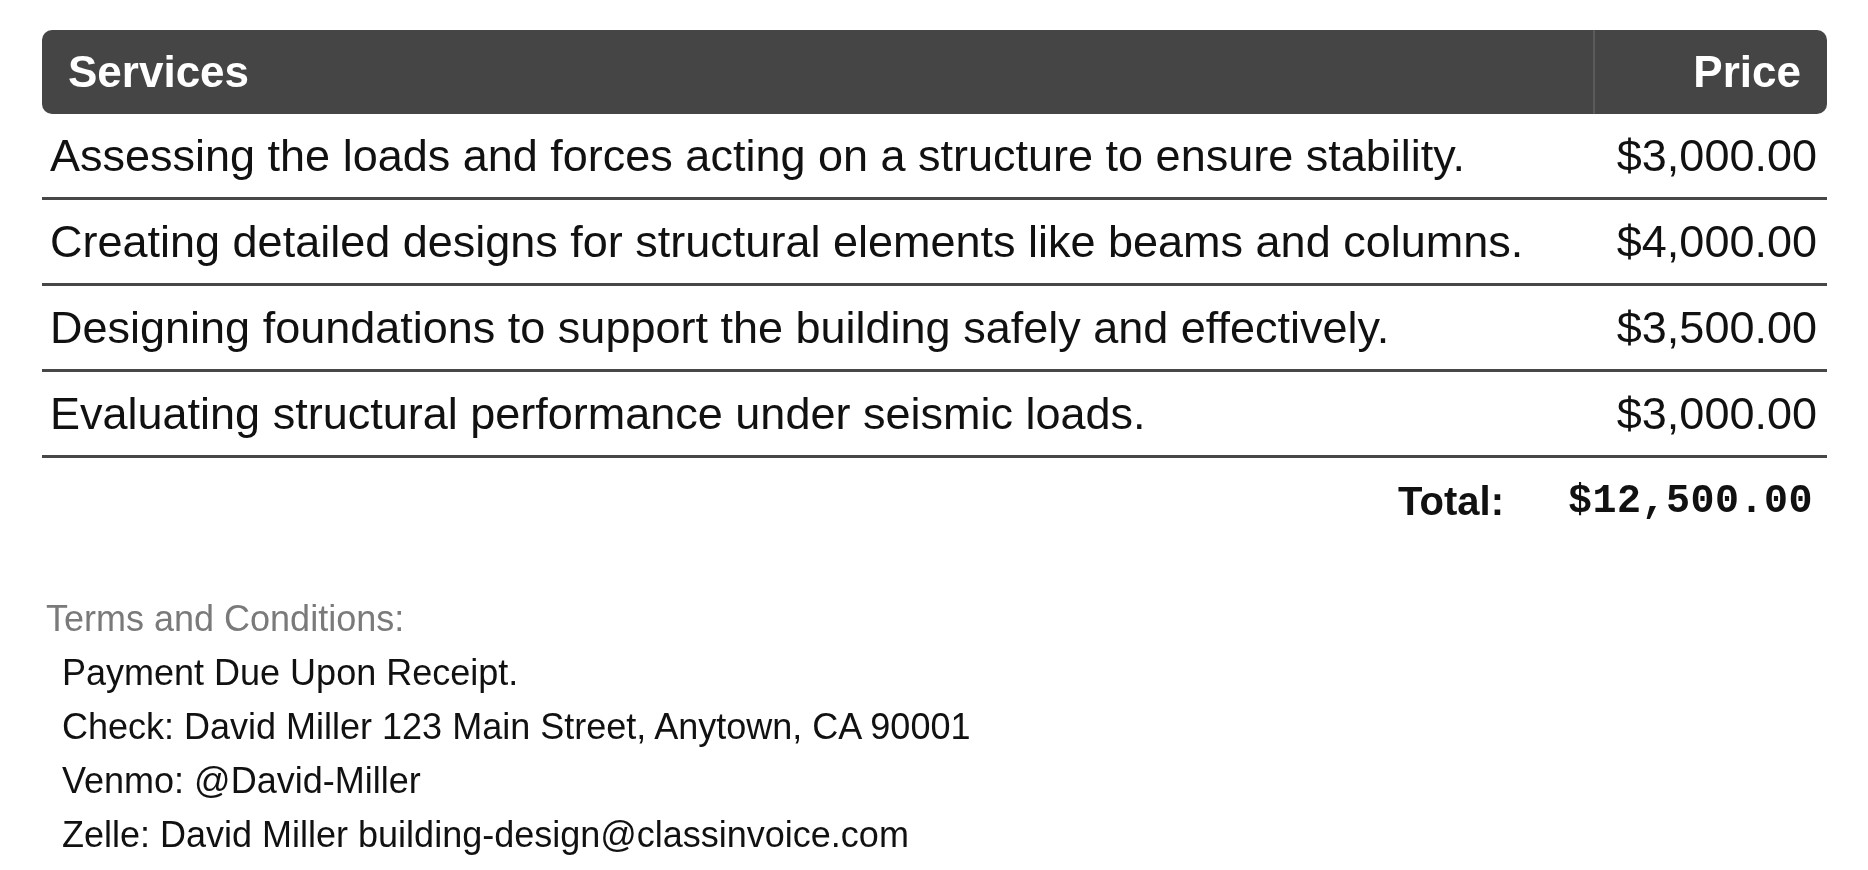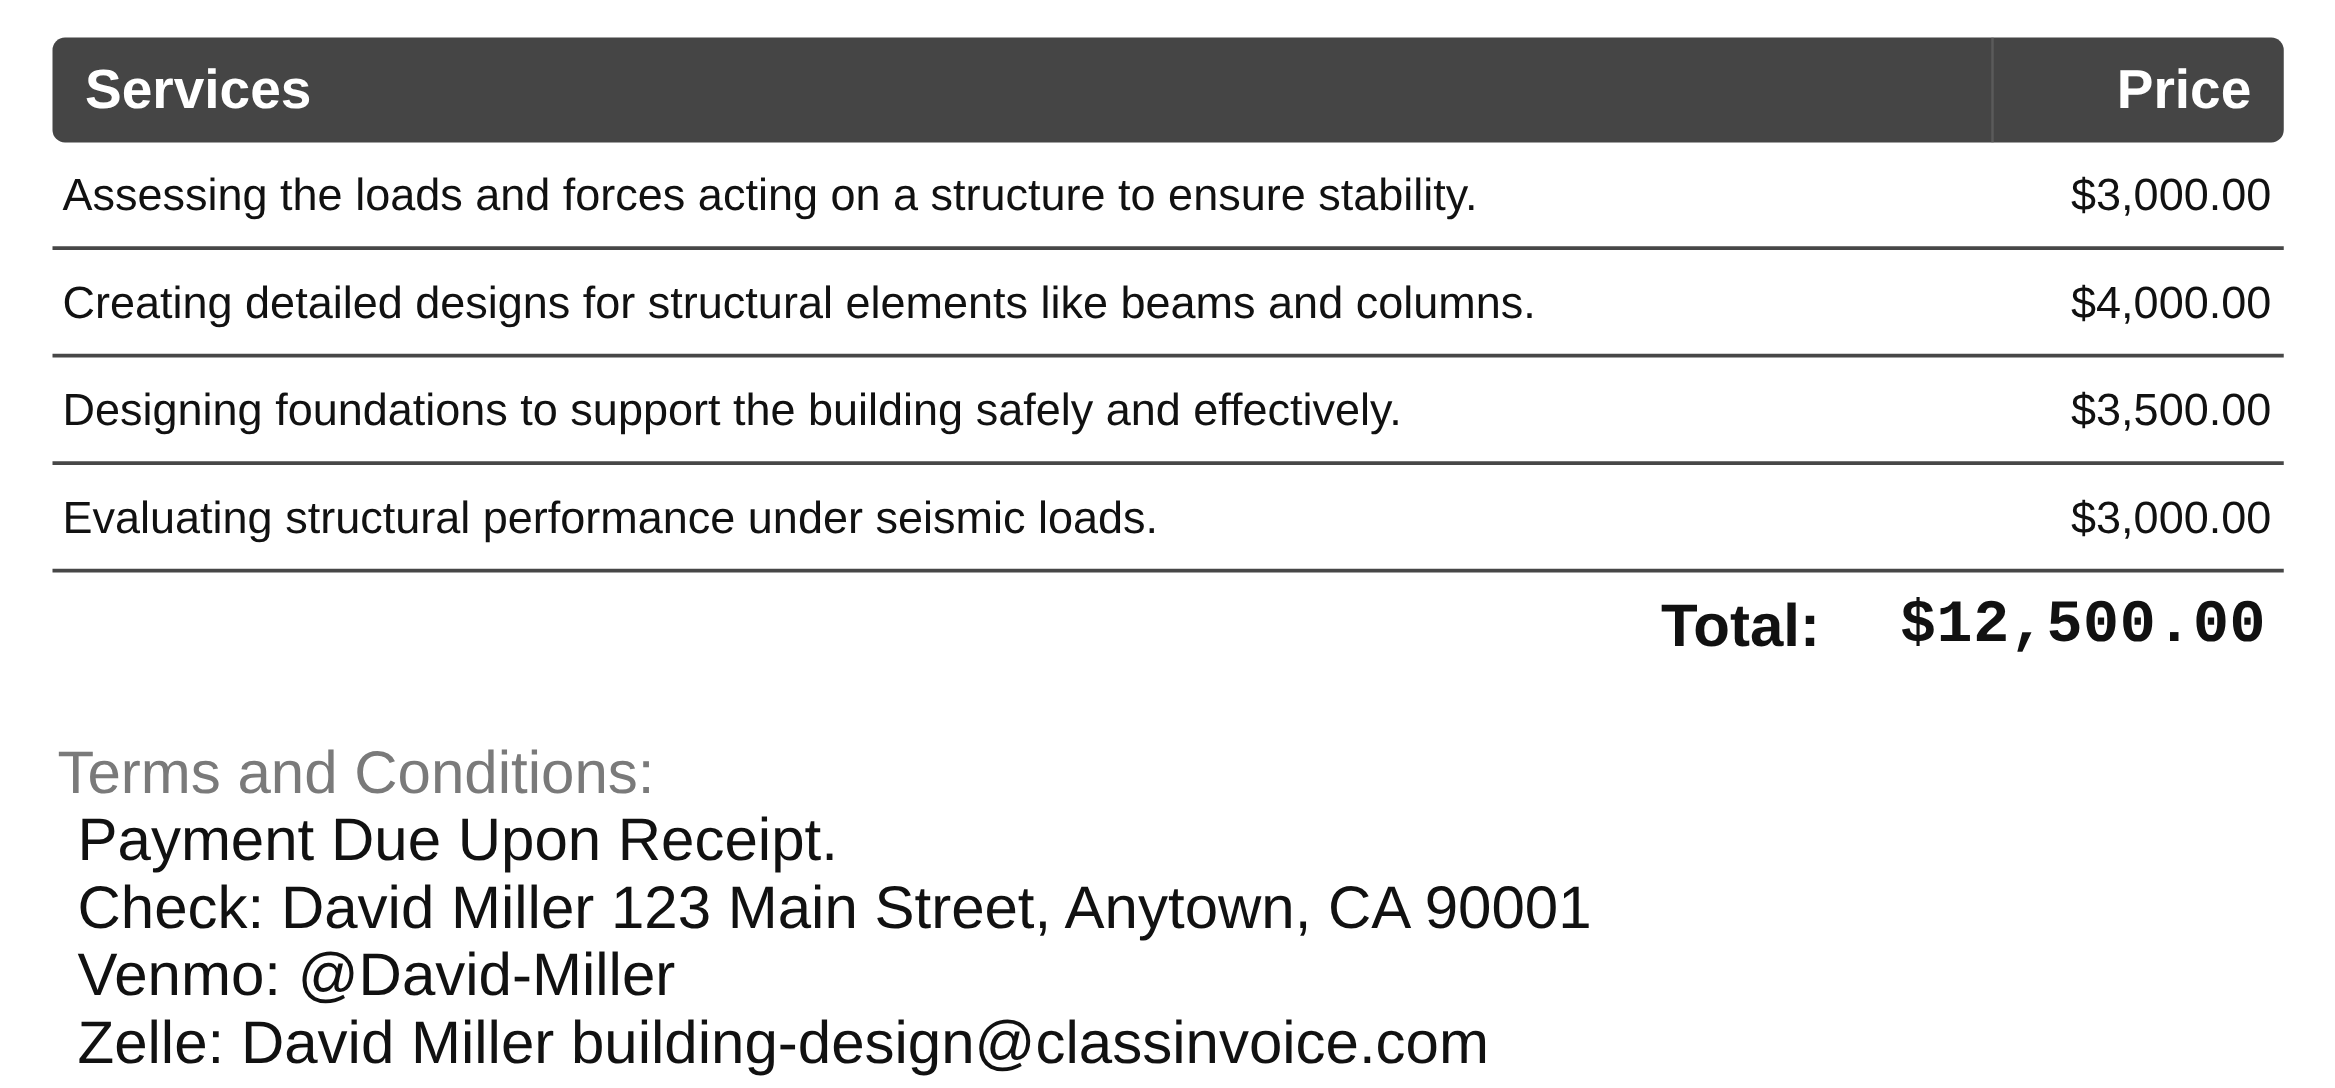--- a/index.html
+++ b/index.html
@@ -41,51 +41,51 @@
     padding-right: 26px;
     border-left: 2px solid #5a5a5a;
   }
 
   
   .trow {
     display: flex;
     align-items: center;
     height: 86px;
     border-bottom: 3px solid #474747;
-    font-size: 36px;
+    font-size: 45px;
   }
   .td-service {
     flex: 1;
     padding-left: 8px;
     white-space: nowrap;
   }
   .td-price {
     padding-right: 10px;
     text-align: right;
     white-space: nowrap;
   }
 
   
   .total-row {
     display: flex;
     align-items: center;
     justify-content: flex-end;
     height: 86px;
     font-weight: bold;
-    font-size: 48px;
+    font-size: 40px;
     padding-right: 14px;
   }
   .total-label { margin-right: 64px; }
   .total-value { letter-spacing: 0.5px; font-family: Liberation Mono, monospace; }
 
   
   .terms {
     margin-top: 48px;
     padding-left: 4px;
-    font-size: 48px;
+    font-size: 36px;
   }
   .terms-heading {
     color: #7a7a7a;
     line-height: 54px;
   }
   .terms-line {
     color: #111111;
     line-height: 54px;
     white-space: nowrap;
     margin-left: 16px;

